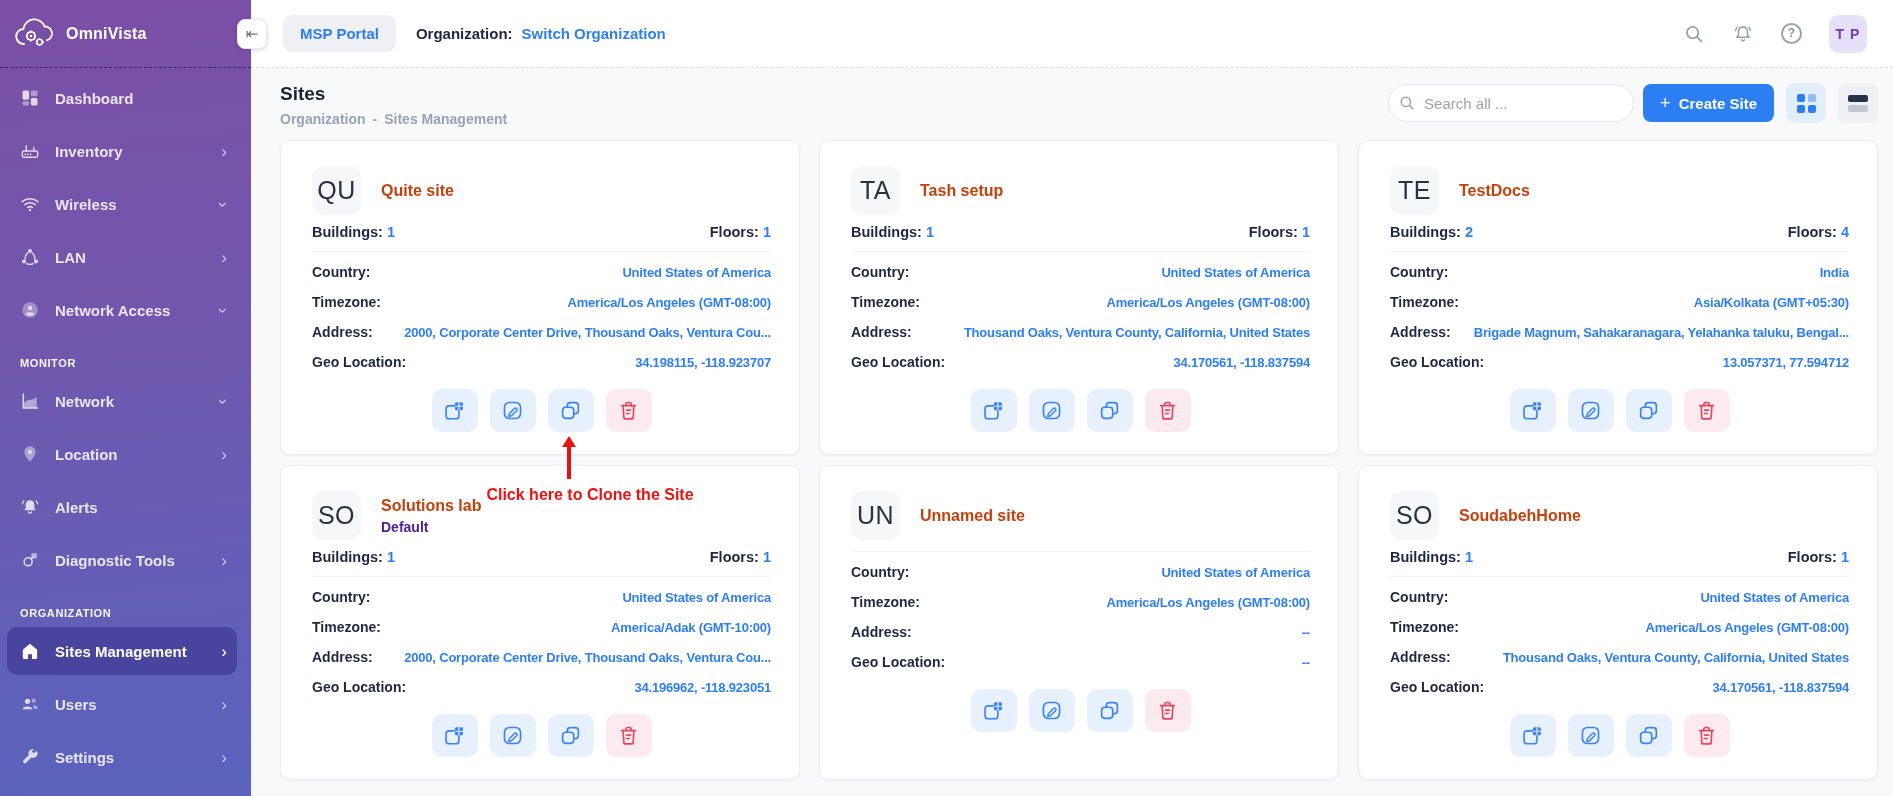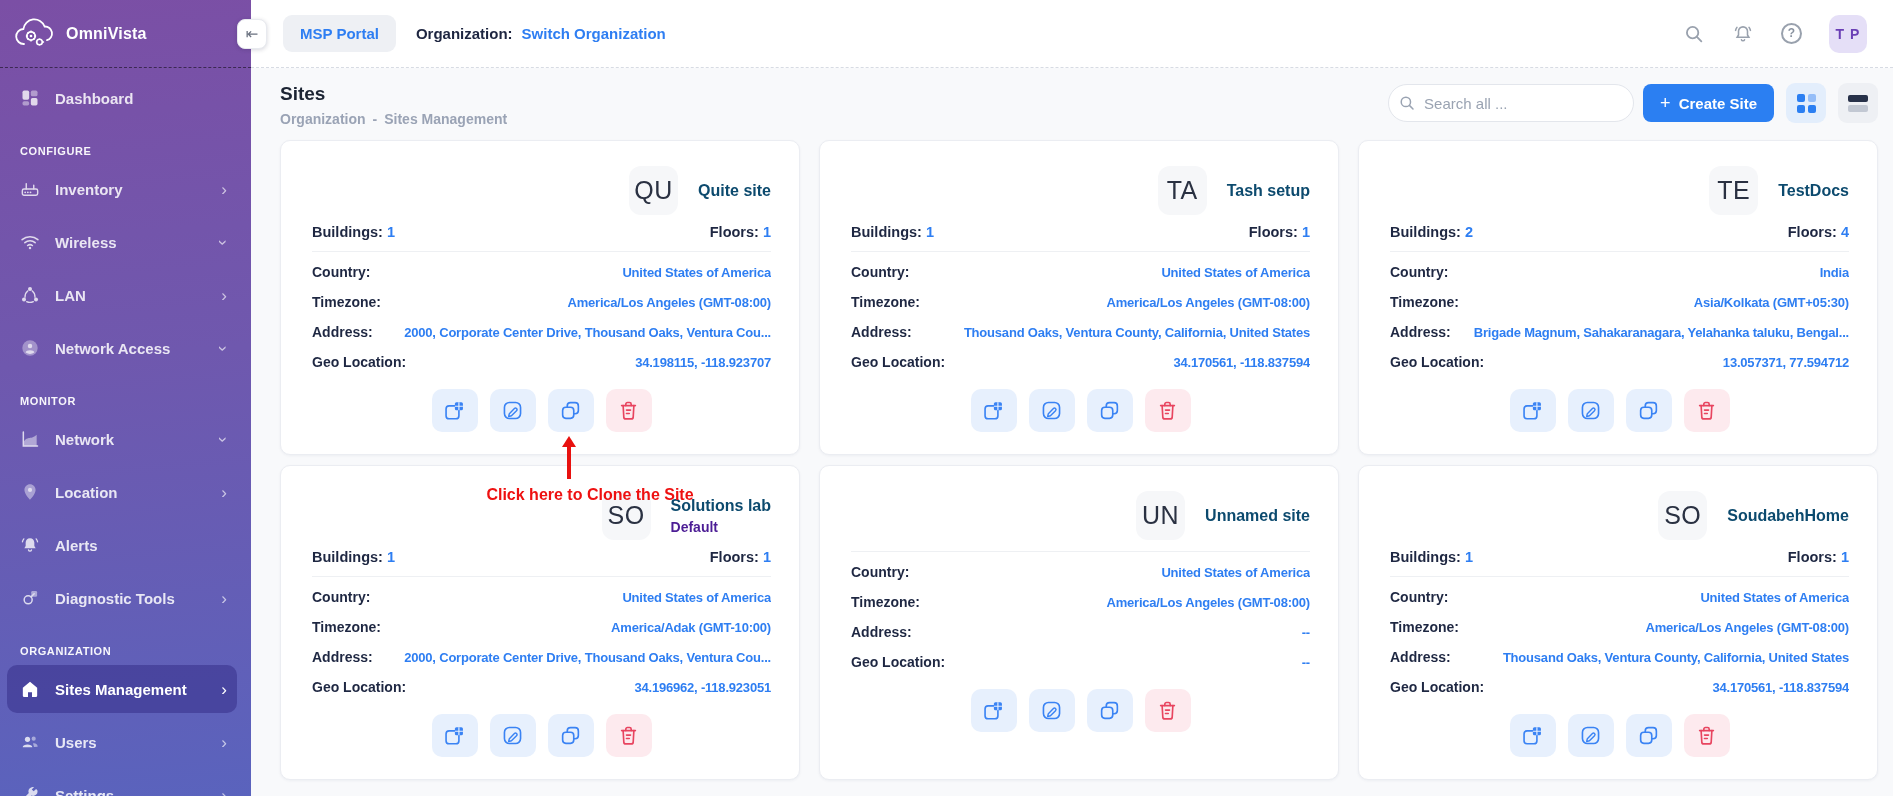--- a/index.html
+++ b/index.html
@@ -71,25 +71,25 @@
   .grid-ico i.lite { background:#94bdf8; }
   .list-ico { display:flex; flex-direction:column; gap:3px; }
   .list-ico i { width:20px; height:7px; border-radius:2px; }
   .list-ico i.b1 { background:#273149; }
   .list-ico i.b2 { background:#c2c8d3; }
 
   
   .cards { display:grid; grid-template-columns:repeat(3,520px); gap:10px 19px; }
   .card { background:#fff; border:1px solid #ebedf2; border-radius:10px; height:315px;
     box-shadow:0 1px 3px rgba(25,35,70,.05); padding:25px 28px 0 31px; }
-  .card-head { display:flex; align-items:center;justify-content:flex-end; }
+  .card-head { display:flex; align-items:center; }
   .avatar { width:49px; height:49px; background:#f6f7f9; border-radius:12px; color:#2a3142;
     font-size:25px; display:flex; align-items:center; justify-content:center; letter-spacing:.5px; }
   .titles { margin-left:20px; }
-  .card-title { font-size:16px; font-weight:bold; color:#0c4a6e; }
+  .card-title { font-size:16px; font-weight:bold; color:#c2410c; }
   .card-subtitle { font-size:14px; font-weight:600; color:#4c1d95; margin-top:4px; }
   .stats { display:flex; justify-content:space-between; margin-top:9px; font-size:14.5px; }
   .lbl { font-weight:bold; color:#1e2742; }
   .val { font-weight:bold; color:#2e7ef2; cursor:pointer; text-decoration:none; }
   .divider { border:none; border-top:1.5px solid #eef0f3; margin:11px 0 5px 0; }
   .detail { display:flex; align-items:center; height:30px; font-size:14px; }
   .detail .val { margin-left:12px; flex:1; text-align:right; font-size:13px; letter-spacing:-.2px;
     white-space:nowrap; overflow:hidden; text-overflow:ellipsis; }
   .actions { margin-top:12px; display:flex; justify-content:center; gap:12px; }
   .act-btn { width:46px; height:43px; border:none; border-radius:10px; cursor:pointer;
@@ -219,21 +219,20 @@
     </div>
 
     <nav class="nav">
       <div class="nav-item">
         <svg class="nav-ico">
             <use href="#i-dashboard"></use>
           </svg>
         <span class="nav-label">Dashboard</span>
       </div>
 
-      <div class="nav-section">CONFIGURE</div>
 
       <div class="nav-item">
         <svg class="nav-ico">
             <use href="#i-inventory"></use>
           </svg>
         <span class="nav-label">Inventory</span>
         <span class="chev">›</span>
       </div>
       <div class="nav-item">
         <svg class="nav-ico">

